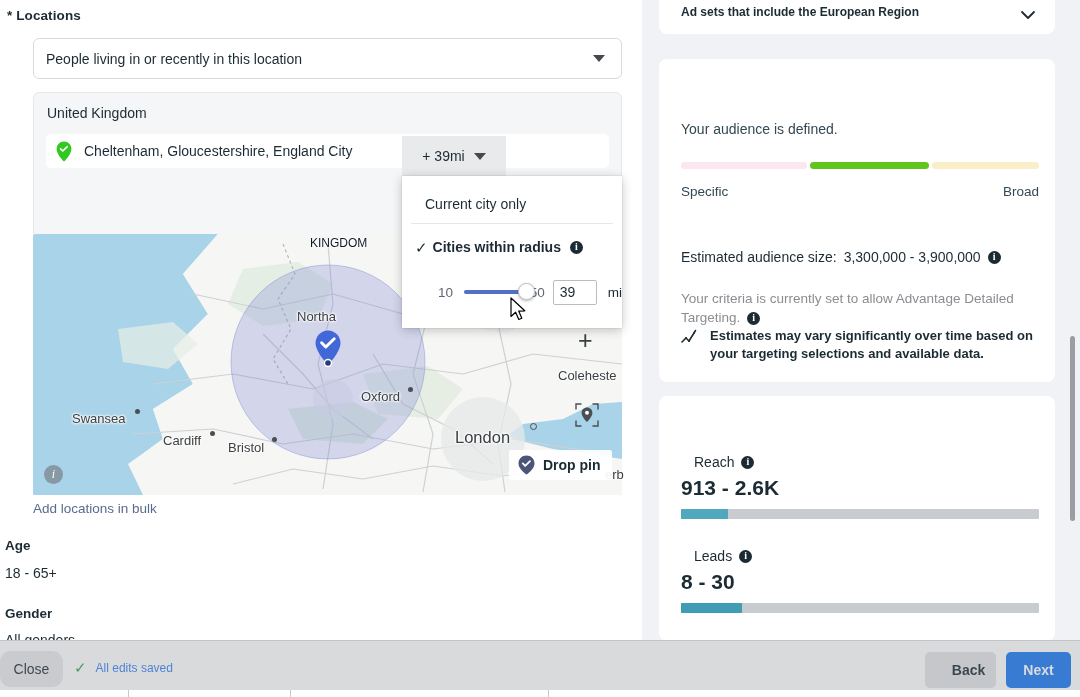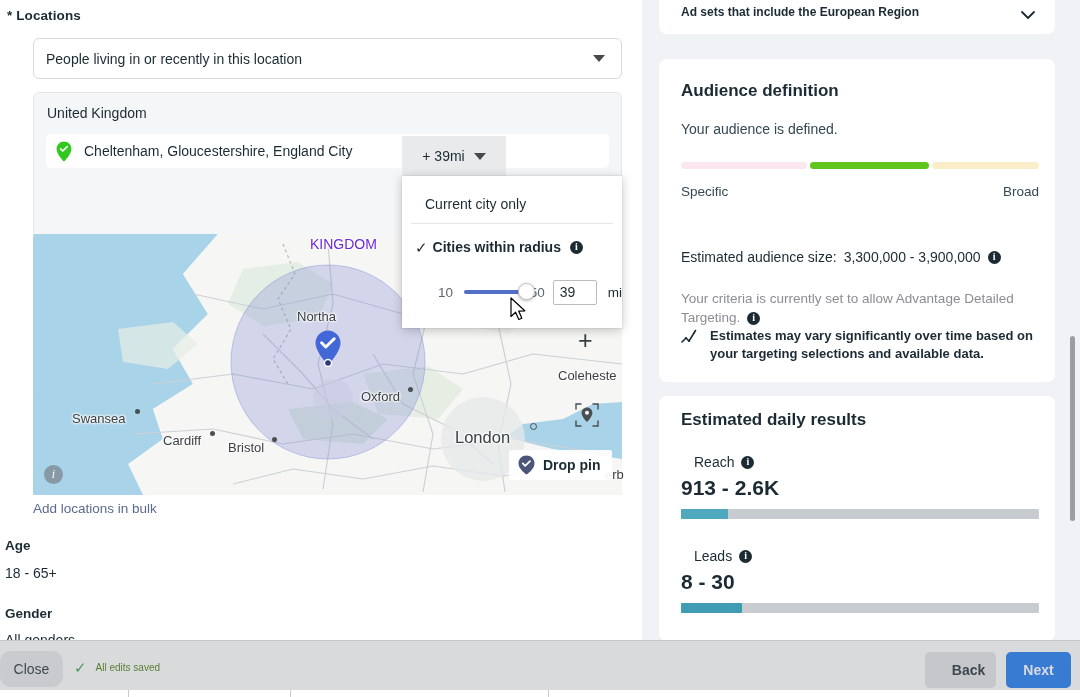--- a/index.html
+++ b/index.html
@@ -352,21 +352,21 @@
     width: 63px; height: 36px;
     background: #e9eaec; border-radius: 11px;
     display: flex; align-items: center; justify-content: center;
     font-size: 14px; color: #1c2b33; cursor: pointer;
   }
   .saved-status {
     position: absolute; left: 74px; top: 19px;
     display: flex; align-items: center; gap: 9px;
   }
   .saved-check { color: #31a24c; font-size: 15px; line-height: 1; }
-  .saved-text { font-size: 10px; color: #4d7c0f; }
+  .saved-text { font-size: 12px; color: #3b82f6; }
   .btn-back {
     position: absolute; left: 925px; top: 11px;
     width: 71px; height: 36px;
     background: #e2e4e7; border-radius: 5px;
     display: flex; align-items: center; justify-content: center;
     font-size: 14px; color: #1c2b33; font-weight: bold; cursor: pointer; padding-left: 16px;
   }
   .btn-next {
     position: absolute; left: 1006px; top: 11px;
     width: 65px; height: 36px;
@@ -451,21 +451,21 @@
           <path d="M230,100 L270,140 L300,175 L340,205"></path>
         </g>
 
         <circle cx="450" cy="205" r="42" fill="#e6e8ea" opacity="0.75"></circle>
         <circle cx="300" cy="165" r="20" fill="#e6e8ea" opacity="0.6"></circle>
 
         <circle cx="295" cy="128" r="97" fill="#6f7bd1" fill-opacity="0.26" stroke="#6f7bd1" stroke-opacity="0.38" stroke-width="1"></circle>
       </svg>
     </div>
 
-    <div class="map-label" style="left:310px; top:236px; color:#6d28d9; font-size:14px;">KINGDOM</div>
+    <div class="map-label" style="left:310px; top:236px; color:#0f172a; font-size:12px;">KINGDOM</div>
     <div class="map-label" style="left:72px; top:411px;">Swansea</div>
     <div class="map-dot" style="left:135px; top:409px;"></div>
     <div class="map-label" style="left:163px; top:433px;">Cardiff</div>
     <div class="map-dot" style="left:210px; top:431px;"></div>
     <div class="map-label" style="left:228px; top:440px;">Bristol</div>
     <div class="map-dot" style="left:272px; top:437px;"></div>
     <div class="map-label" style="left:361px; top:389px;">Oxford</div>
     <div class="map-dot" style="left:408px; top:387px;"></div>
     <div class="map-label" style="left:297px; top:309px;">Northa</div>
     <div class="map-label" style="left:558px; top:368px;">Coleheste</div>
@@ -548,21 +548,20 @@
     <div class="card card-adsets">
       <div class="adsets-title">Ad sets that include the European Region</div>
       <div class="chevron-down">
         <svg width="18" height="18" viewBox="0 0 18 18">
           <path d="M3,6 L9,12 L15,6" stroke="#1c2b33" stroke-width="1.8" fill="none" stroke-linecap="round" stroke-linejoin="round"></path>
         </svg>
       </div>
     </div>
 
     <div class="card card-audience">
-      <div class="aud-title">Audience definition</div>
       <div class="aud-sub">Your audience is defined.</div>
 
       <div class="aud-bars">
         <div class="aud-bar s1" style="background:#fbe7ef;"></div>
         <div class="aud-bar s2" style="background:#60c61e;"></div>
         <div class="aud-bar s3" style="background:#faeec9;"></div>
       </div>
       <div class="aud-specific">Specific</div>
       <div class="aud-broad">Broad</div>
 
@@ -582,21 +581,20 @@
           <path d="M1,13 L5,9 L8,12 L13,4" stroke="#1c2b33" stroke-width="1.6" fill="none" stroke-linecap="round" stroke-linejoin="round"></path>
           <path d="M13,4 L14.5,1.5" stroke="#1c2b33" stroke-width="1.6" stroke-linecap="round"></path>
           <circle cx="5" cy="9" r="1.1" fill="#1c2b33"></circle>
           <circle cx="8" cy="12" r="1.1" fill="#1c2b33"></circle>
         </svg>
         <div class="aud-estimates-text">Estimates may vary significantly over time based on your targeting selections and available data.</div>
       </div>
     </div>
 
     <div class="card card-daily">
-      <div class="daily-title">Estimated daily results</div>
 
       <div class="metric-label" style="left:22px; top:58px;">
         <span>Reach</span>
         <span class="info-dot">i</span>
       </div>
       <div class="metric-value" style="left:22px; top:80px;">913 - 2.6K</div>
       <div class="metric-bar" style="top:113px;">
         <div class="metric-fill" style="width:13%; background:#4fa8bd;"></div>
       </div>
 

